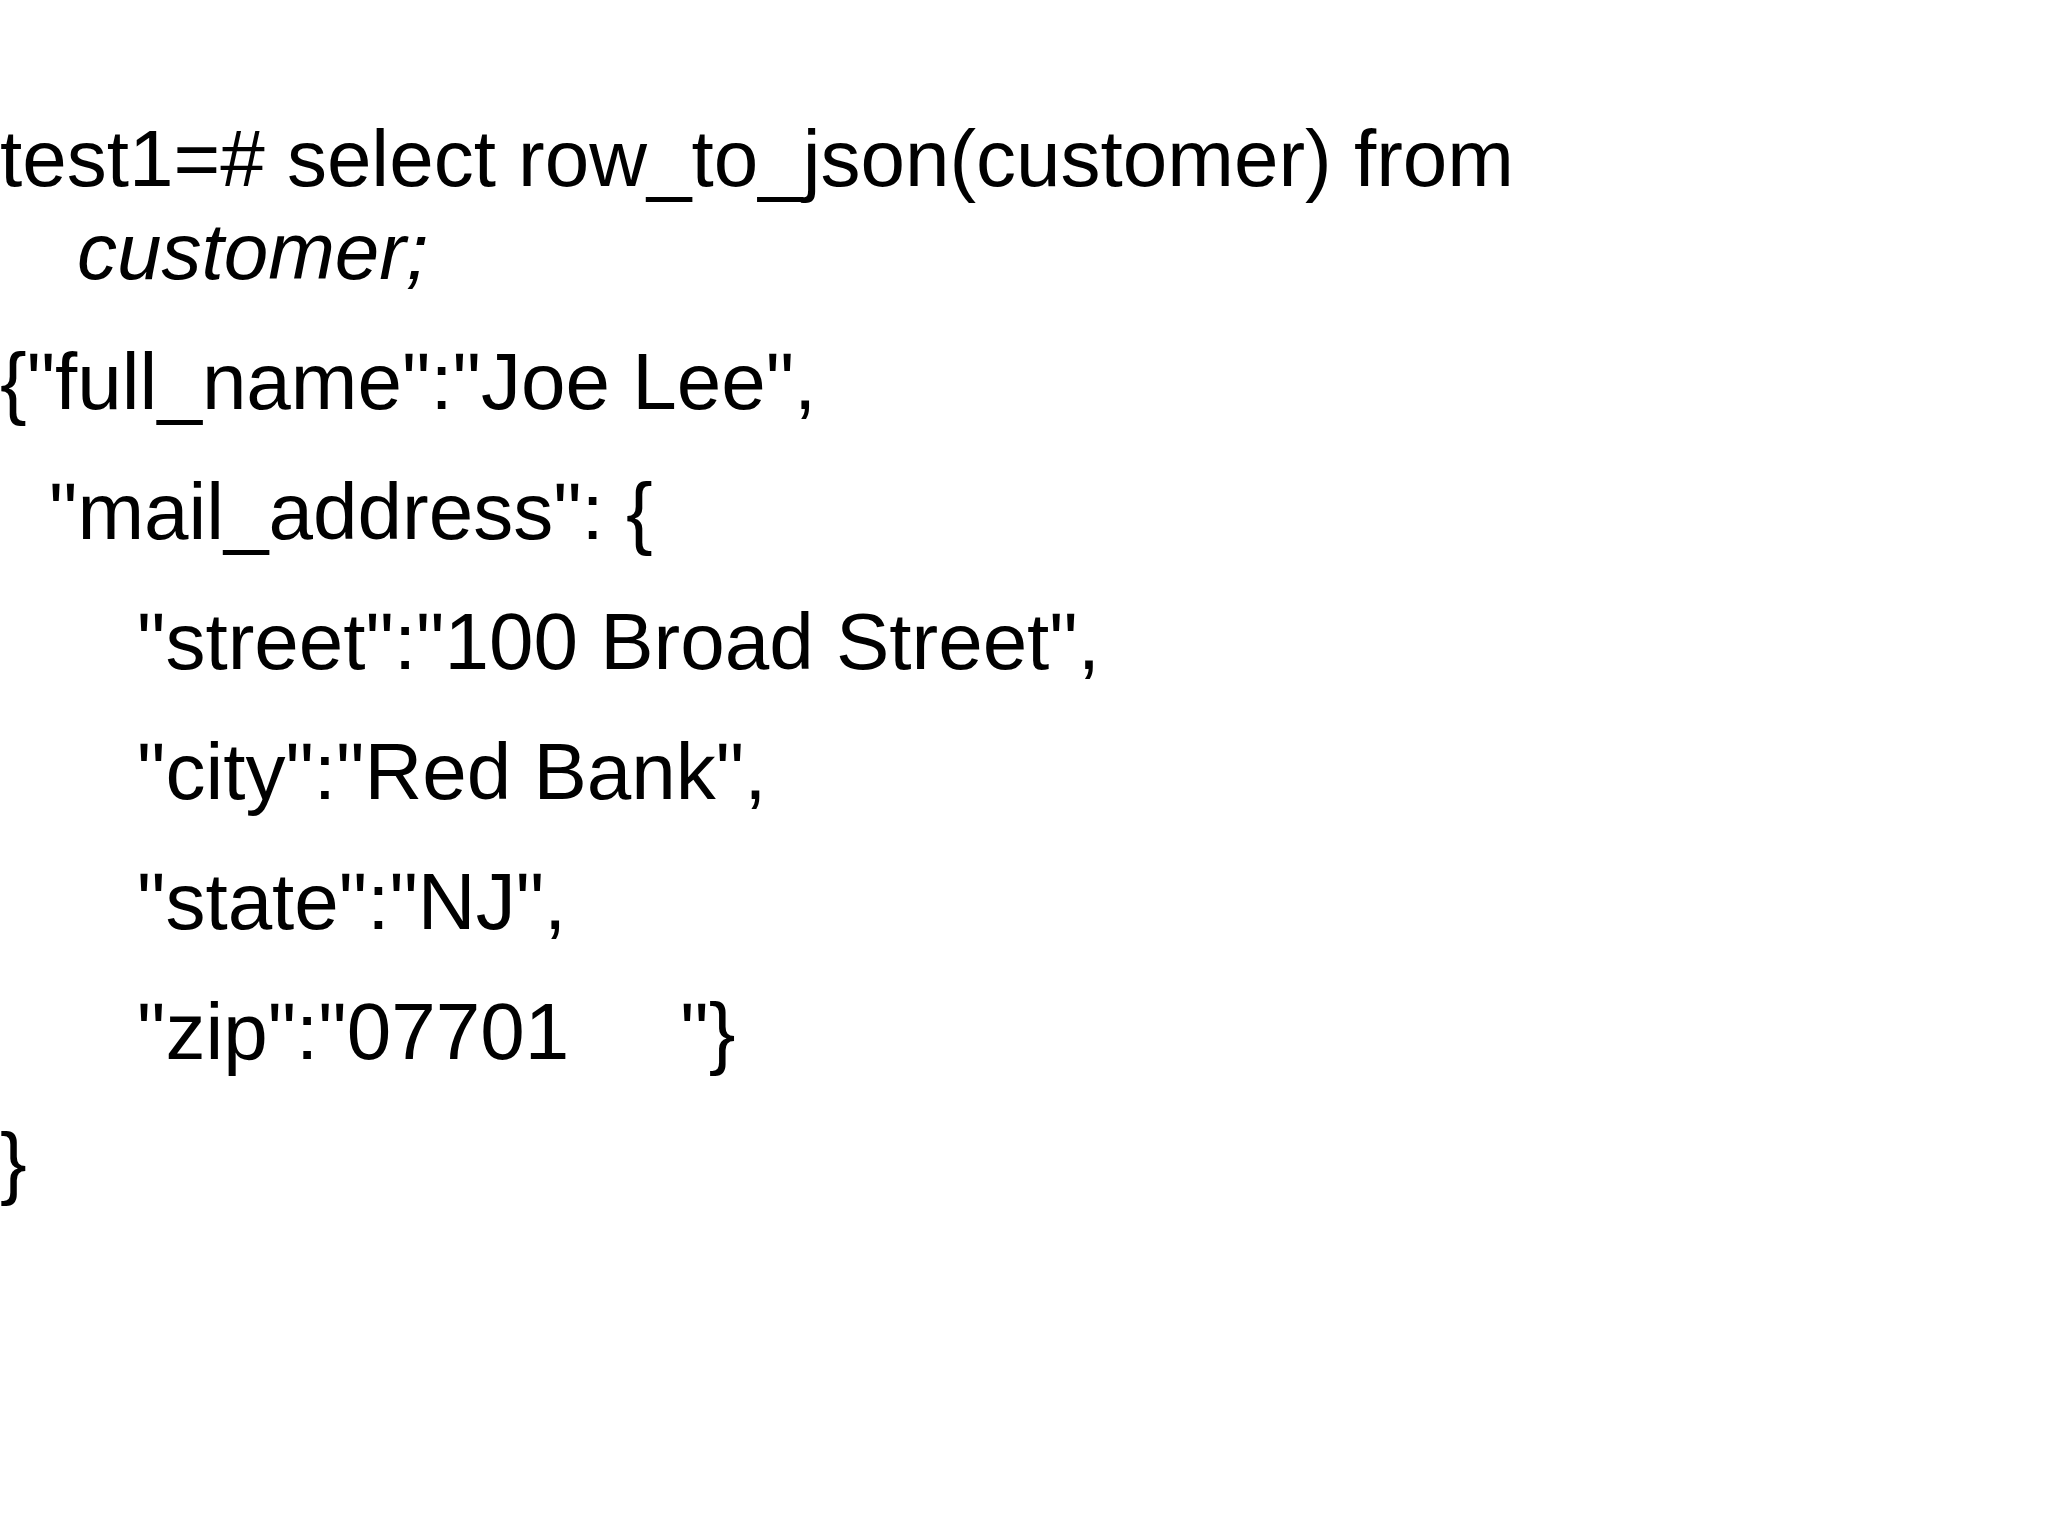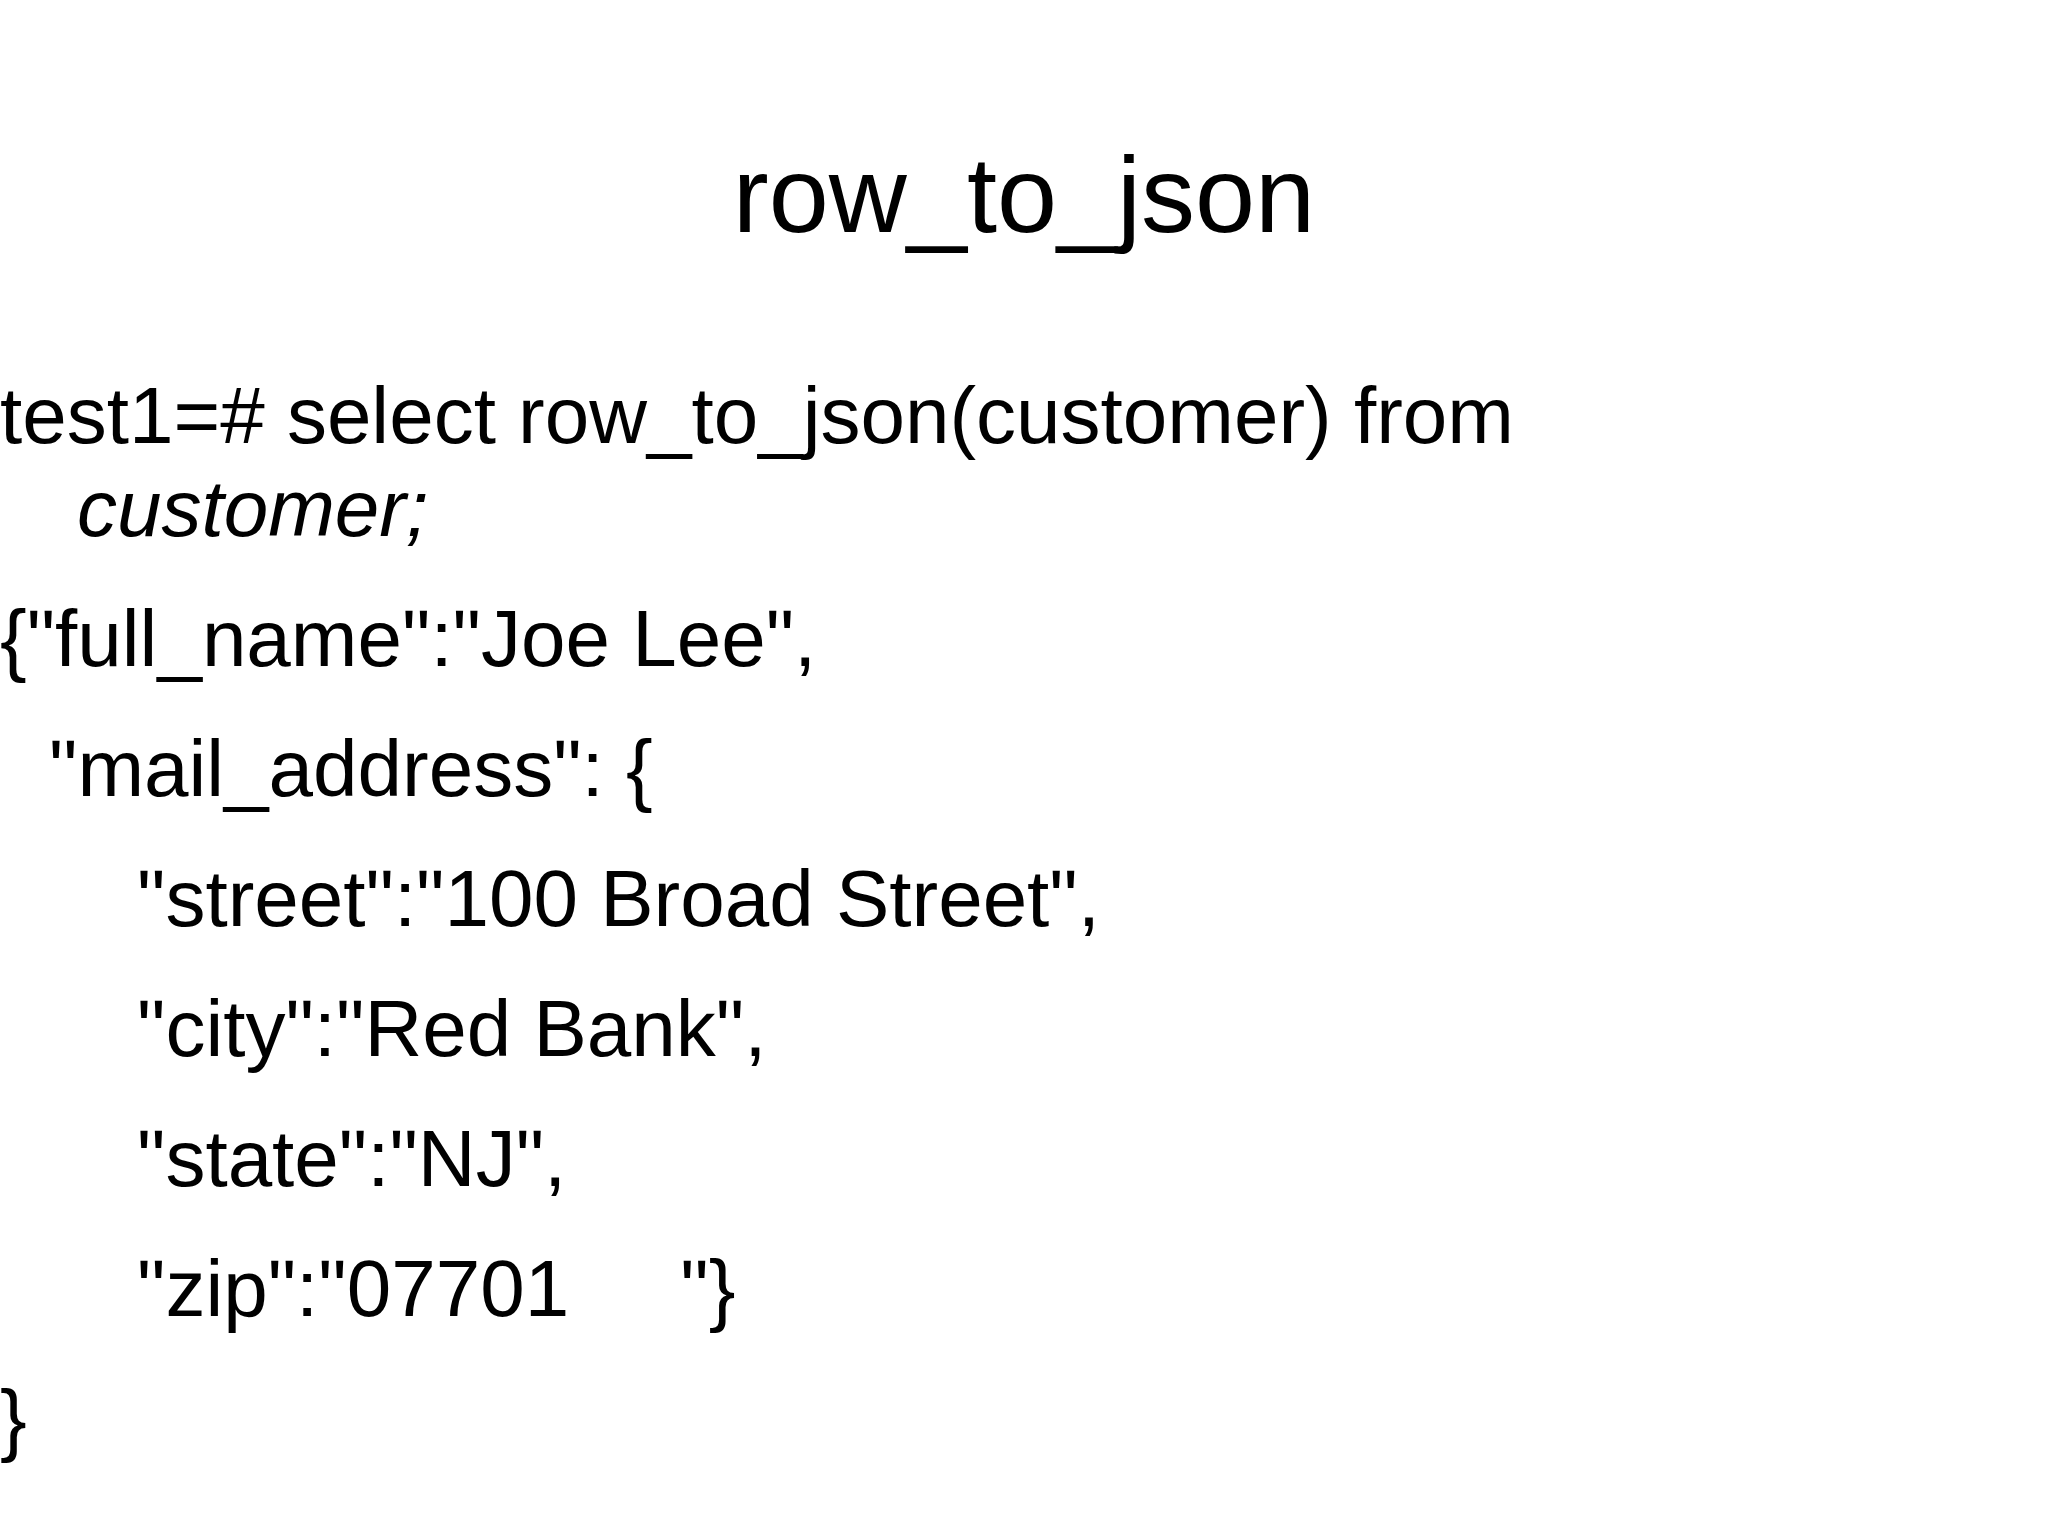--- a/index.html
+++ b/index.html
@@ -53,21 +53,20 @@
     padding-left: 49px;
   }
   .code-line.indent-2 {
     padding-left: 137px;
   }
 </style>
 </head>
 <body>
 
 <div class="slide">
-  <h1 class="slide-title">row_to_json</h1>
   <div class="code-block">
       <div class="code-line indent-0 wrap-start">test1=# select row_to_json(customer) from</div>
       <div class="code-line indent-cont">customer;</div>
       <div class="code-line indent-0">{"full_name":"Joe Lee",</div>
       <div class="code-line indent-1">"mail_address": {</div>
       <div class="code-line indent-2">"street":"100 Broad Street",</div>
       <div class="code-line indent-2">"city":"Red Bank",</div>
       <div class="code-line indent-2">"state":"NJ",</div>
       <div class="code-line indent-2">"zip":"07701     "}</div>
       <div class="code-line indent-0">}</div>

